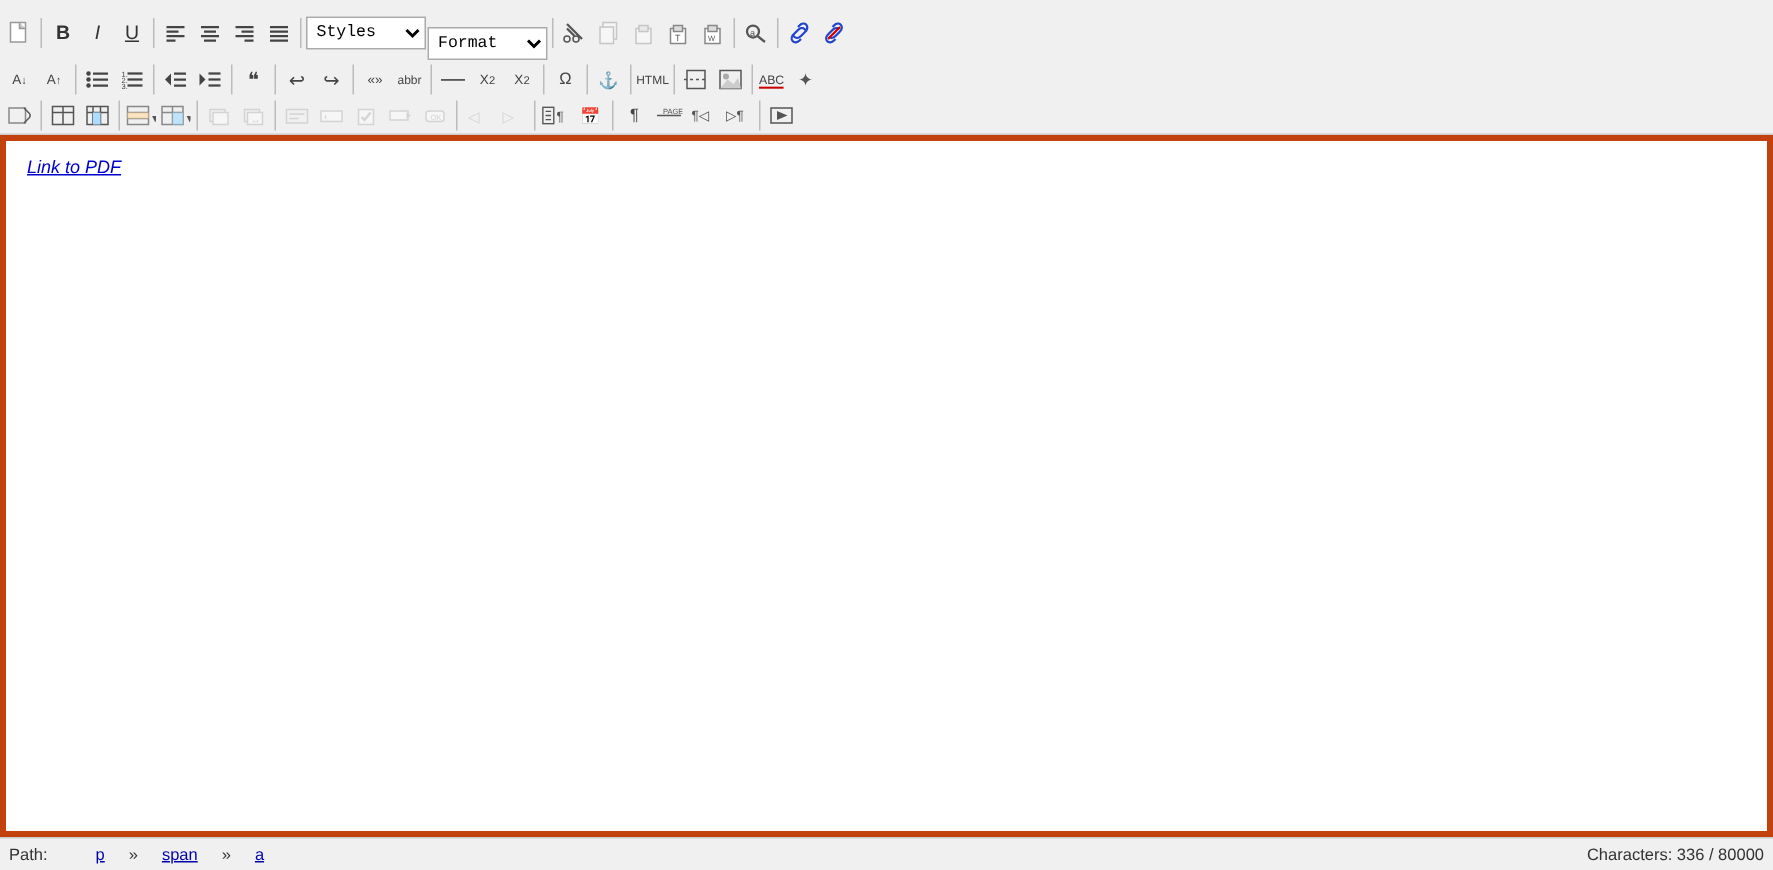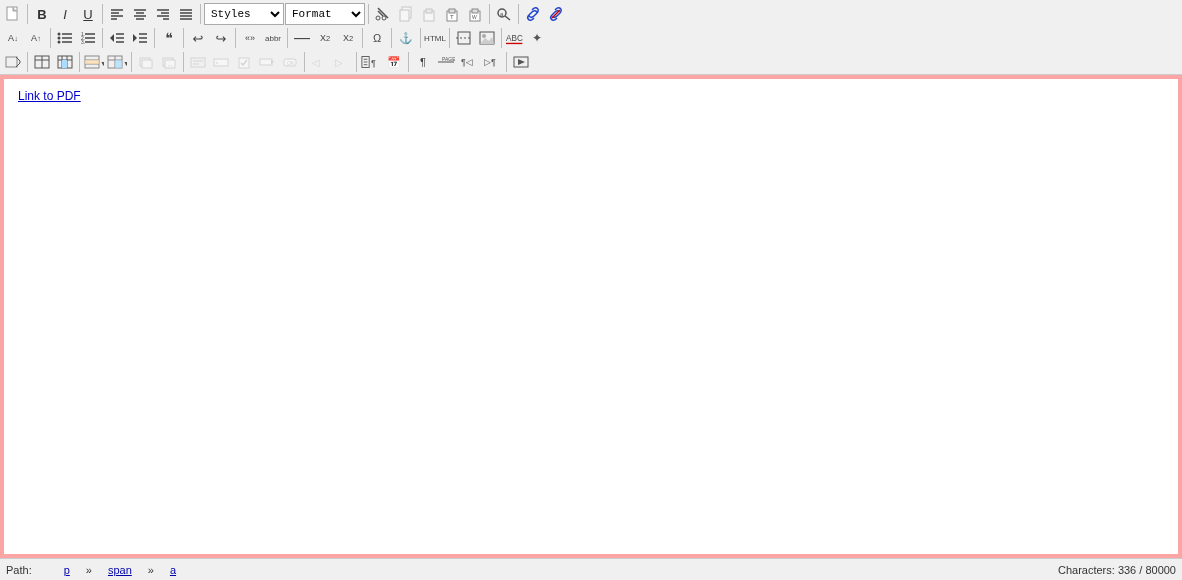--- a/index.html
+++ b/index.html
@@ -57,28 +57,29 @@
       height: 22px;
       font-size: 11px;
       border: 1px solid #aaa;
       background: white;
       padding: 0 2px;
       cursor: pointer;
       font-family: Liberation Mono, monospace;
     }
 
     .styles-select { width: 80px; }
-    .format-select { width: 80px; }
+    .format-select { width: 80px; margin-top: 15px; }
 
     
     .editor-wrapper {
       flex: 1;
-      background: #fca5a5;
+      background: #c2410c;
       padding: 4px;
       overflow: auto;
+      font-style: italic;
     }
 
     .editor-content {
       background: white;
       min-height: 100%;
       padding: 10px 14px;
       border: none;
       outline: none;
     }
 

